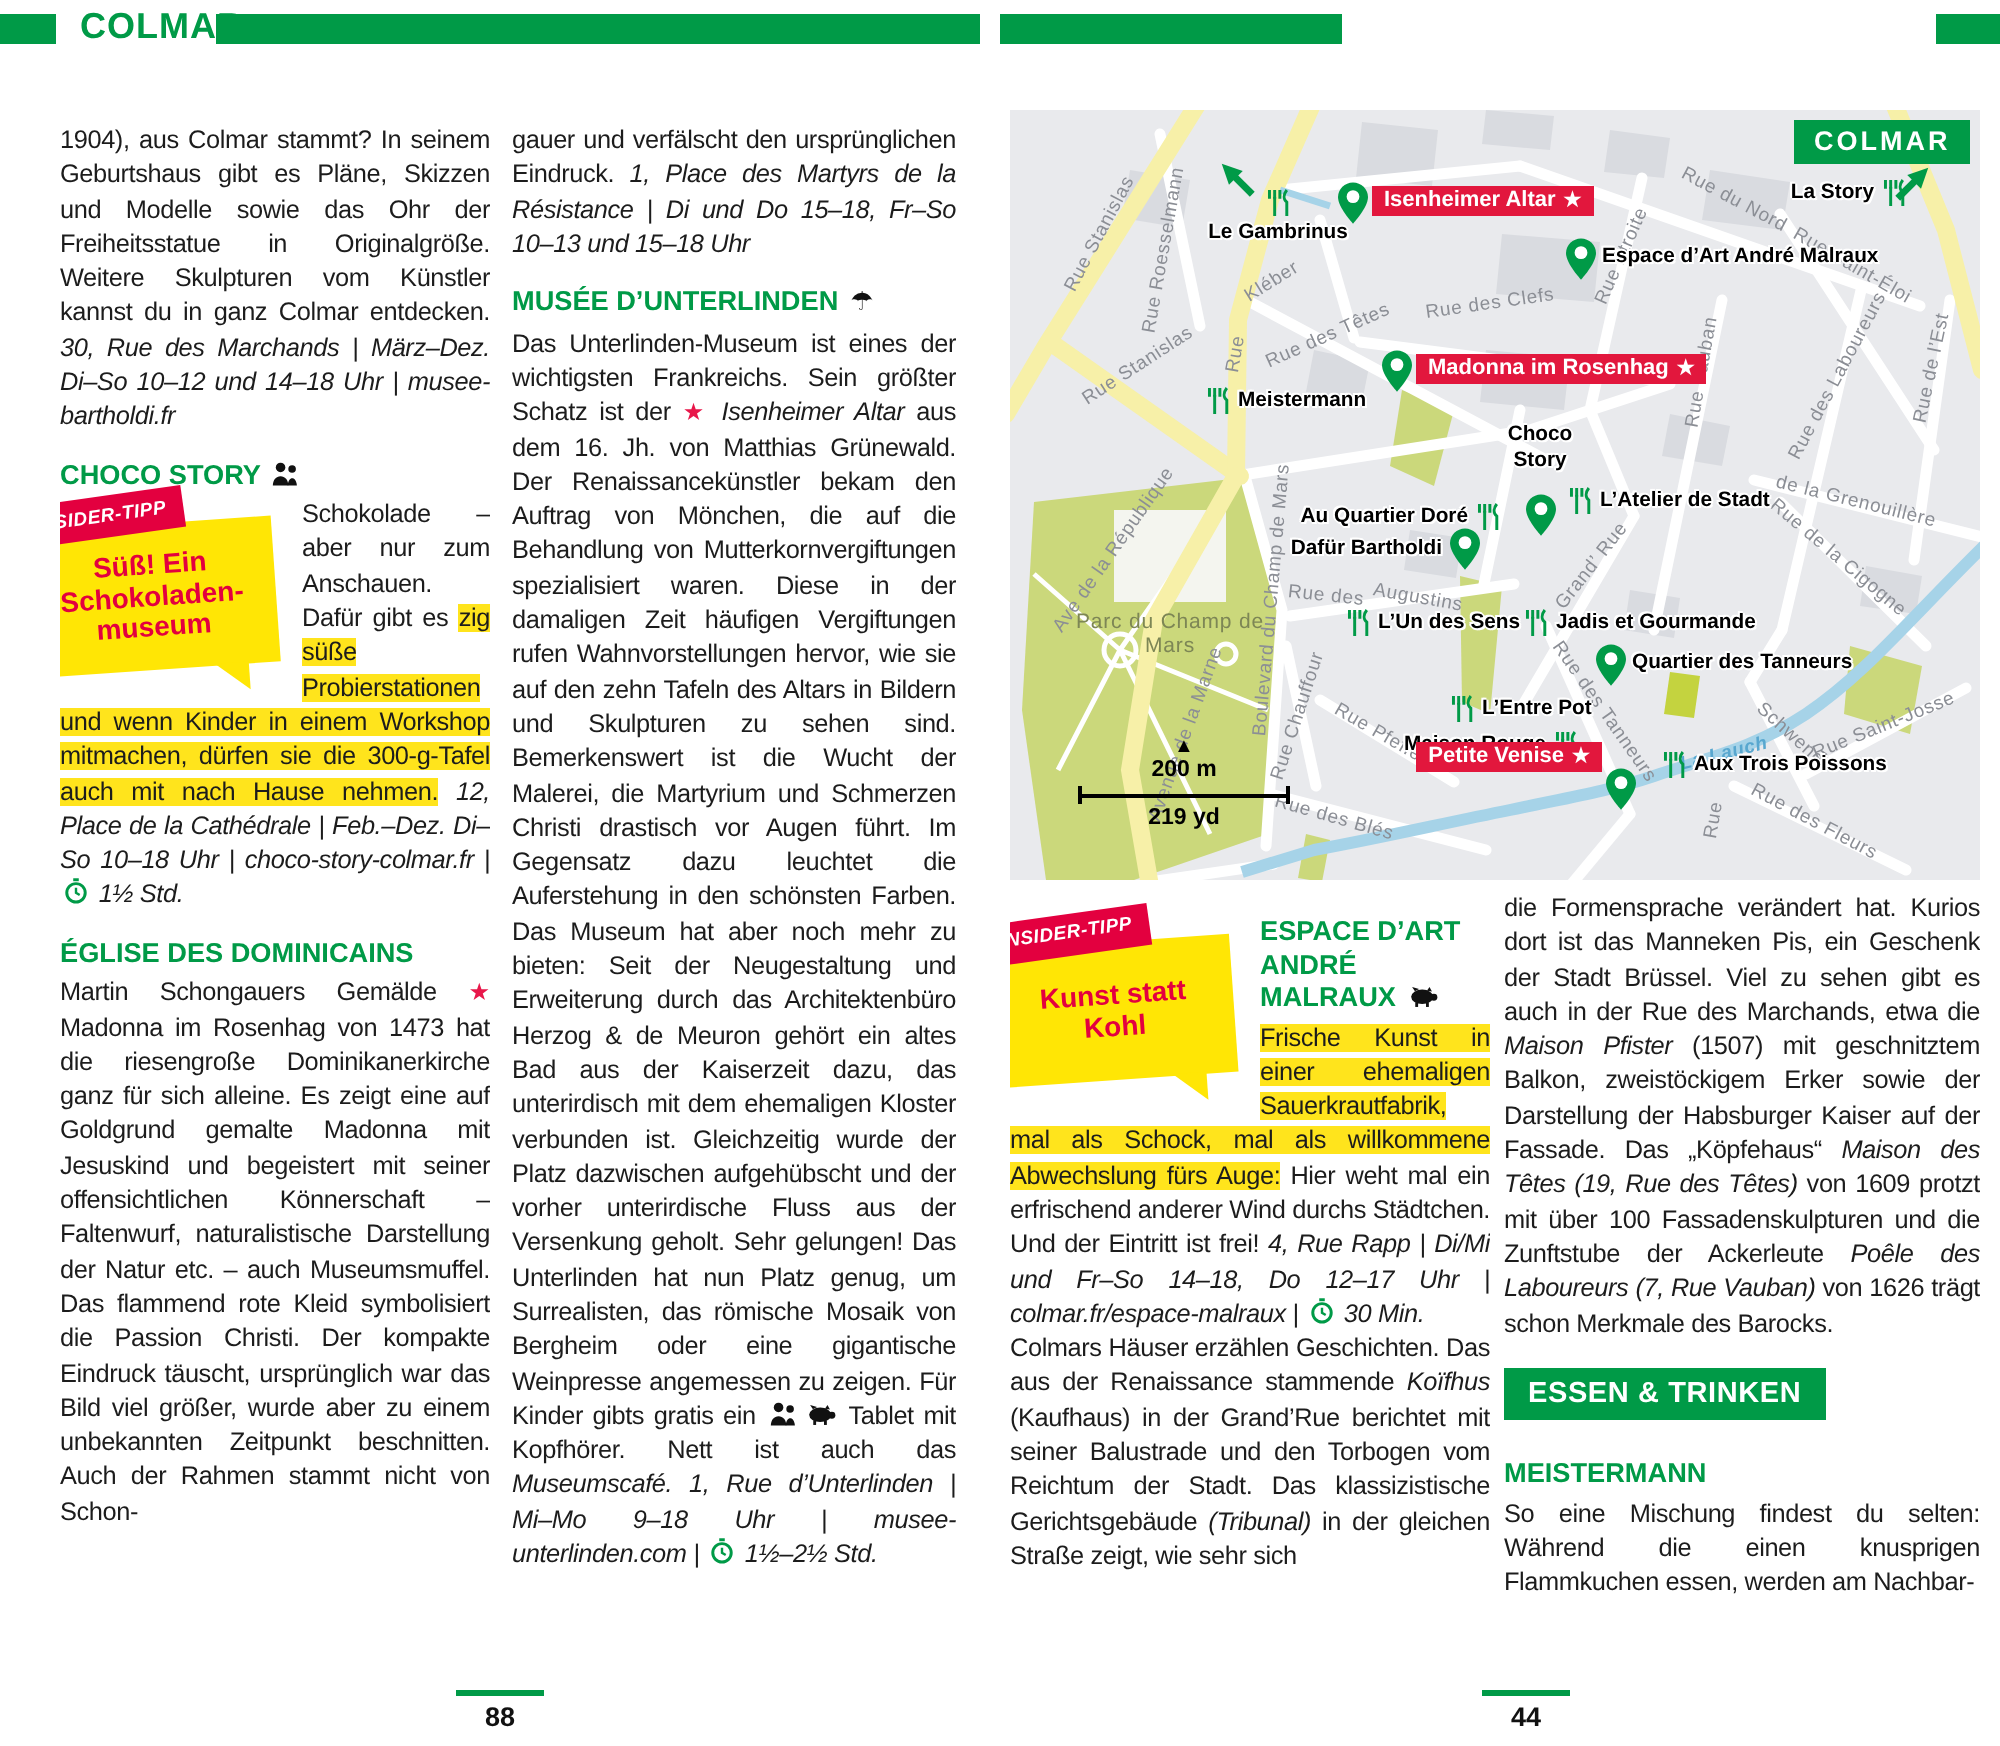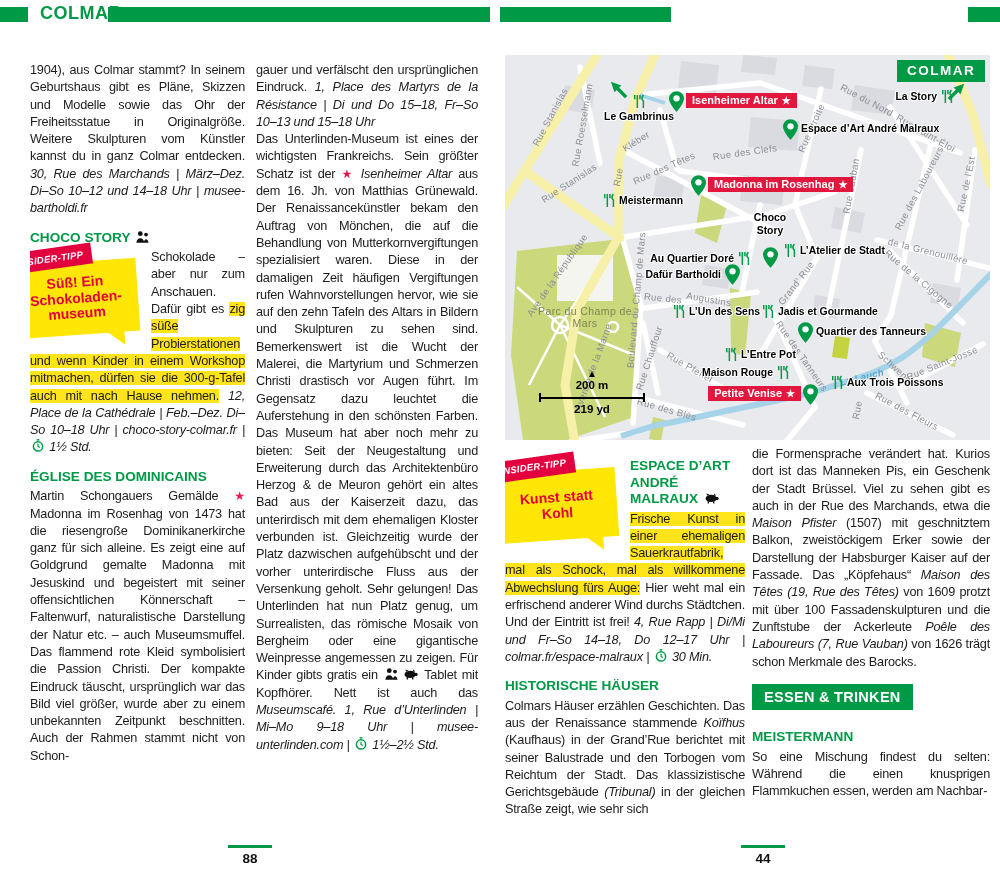--- a/index.html
+++ b/index.html
@@ -97,20 +97,21 @@
         </span><span class="">Schokolade – aber nur zum Anschauen. Dafür gibt es </span><span class="hl">zig süße Probierstationen und wenn Kinder in einem Workshop mitmachen, dürfen sie die 300-g-Tafel auch mit nach Hause nehmen.</span><span class=""> </span><span class="it">12, Place de la Cathédrale | Feb.–Dez. Di–So 10–18 Uhr | choco-story-colmar.fr | </span><span class="ticon"><svg viewBox="0 0 13 14" width="12" height="13">
             <circle cx="6.5" cy="8" r="5" fill="none" stroke="#009a47" stroke-width="1.6"></circle>
             <path d="M6.5 5.2V8l2 1.2" stroke="#009a47" stroke-width="1.3" fill="none"></path>
             <path d="M5 .9h3" stroke="#009a47" stroke-width="1.6"></path>
           </svg></span><span class="it"> 1½ Std.</span></p>
       <div class="shead">ÉGLISE DES DOMINICAINS</div>
       <p class="body"><span class="">Martin Schongauers Gemälde </span><span class="star">★</span><span class=""> Madonna im Rosenhag von 1473 hat die riesengroße Dominikanerkirche ganz für sich alleine. Es zeigt eine auf Goldgrund gemalte Madonna mit Jesuskind und begeistert mit seiner offensichtlichen Könnerschaft – Faltenwurf, naturalistische Darstellung der Natur etc. – auch Museumsmuffel. Das flammend rote Kleid symbolisiert die Passion Christi. Der kompakte Eindruck täuscht, ursprünglich war das Bild viel größer, wurde aber zu einem unbekannten Zeitpunkt beschnitten. Auch der Rahmen stammt nicht von Schon-</span></p>
     </div>
   <div class="col" id="col-88-2" style="left:256px;top:62px;width:222px;height:782px">
       <p class="body"><span class="">gauer und verfälscht den ursprünglichen Eindruck. </span><span class="it">1, Place des Martyrs de la Résistance | Di und Do 15–18, Fr–So 10–13 und 15–18 Uhr</span></p>
+      <div class="shead">MUSÉE D’UNTERLINDEN<span class="hicon"><span class="umb">☂</span></span></div>
       <p class="body"><span class="">Das Unterlinden-Museum ist eines der wichtigsten Frankreichs. Sein größter Schatz ist der </span><span class="star">★</span><span class="it"> Isenheimer Altar</span><span class=""> aus dem 16. Jh. von Matthias Grünewald. Der Renaissancekünstler bekam den Auftrag von Mönchen, die auf die Behandlung von Mutterkornvergiftungen spezialisiert waren. Diese in der damaligen Zeit häufigen Vergiftungen rufen Wahnvorstellungen hervor, wie sie auf den zehn Tafeln des Altars in Bildern und Skulpturen zu sehen sind. Bemerkenswert ist die Wucht der Malerei, die Martyrium und Schmerzen Christi drastisch vor Augen führt. Im Gegensatz dazu leuchtet die Auferstehung in den schönsten Farben. Das Museum hat aber noch mehr zu bieten: Seit der Neugestaltung und Erweiterung durch das Architektenbüro Herzog &amp; de Meuron gehört ein altes Bad aus der Kaiserzeit dazu, das unterirdisch mit dem ehemaligen Kloster verbunden ist. Gleichzeitig wurde der Platz dazwischen aufgehübscht und der vorher unterirdische Fluss aus der Versenkung geholt. Sehr gelungen! Das Unterlinden hat nun Platz genug, um Surrealisten, das römische Mosaik von Bergheim oder eine gigantische Weinpresse angemessen zu zeigen. Für Kinder gibts gratis ein </span><span class="ticon"><svg viewBox="0 0 17 14" width="14" height="12">
             <g fill="#111">
               <circle cx="5.2" cy="3" r="2.9"></circle>
               <circle cx="12.2" cy="4" r="2.3"></circle>
               <path d="M0.5 14c0-3.4 2.1-5.6 4.7-5.6s4.7 2.2 4.7 5.6z"></path>
               <path d="M9.5 14c.2-2.8 1.4-4.4 2.8-4.4 1.4 0 2.6 1.6 2.8 4.4z"></path>
             </g>
           </svg></span><span class="ticon"><svg viewBox="0 0 19 13" width="15" height="11">
             <g fill="#111">
               <ellipse cx="9" cy="6.4" rx="7" ry="4.6"></ellipse>
@@ -140,21 +141,20 @@
               <path d="M12 2.6L13.6.2l1.6 2.8z"></path>
               <rect x="4.6" y="9.8" width="1.8" height="3"></rect>
               <rect x="11.4" y="9.8" width="1.8" height="3"></rect>
             </g>
           </svg></span></div>
       <p class="body"><span class="hl">Frische Kunst in einer ehemaligen Sauerkrautfabrik, mal als Schock, mal als willkommene Abwechslung fürs Auge:</span><span class=""> Hier weht mal ein erfrischend anderer Wind durchs Städtchen. Und der Eintritt ist frei! </span><span class="it">4, Rue Rapp | Di/Mi und Fr–So 14–18, Do 12–17 Uhr | colmar.fr/espace-malraux | </span><span class="ticon"><svg viewBox="0 0 13 14" width="12" height="13">
             <circle cx="6.5" cy="8" r="5" fill="none" stroke="#009a47" stroke-width="1.6"></circle>
             <path d="M6.5 5.2V8l2 1.2" stroke="#009a47" stroke-width="1.3" fill="none"></path>
             <path d="M5 .9h3" stroke="#009a47" stroke-width="1.6"></path>
           </svg></span><span class="it"> 30 Min.</span></p>
-      <div class="shead">HISTORISCHE HÄUSER</div>
       <p class="body"><span class="">Colmars Häuser erzählen Geschichten. Das aus der Renaissance stammende </span><span class="it">Koïfhus</span><span class=""> (Kaufhaus) in der Grand’Rue berichtet mit seiner Balustrade und den Torbogen vom Reichtum der Stadt. Das klassizistische Gerichtsgebäude </span><span class="it">(Tribunal)</span><span class=""> in der gleichen Straße zeigt, wie sehr sich</span></p>
     </div>
   <div class="col" id="col-89-2" style="left:752px;top:446px;width:238px;height:398px">
       <p class="body"><span class="">die Formensprache verändert hat. Kurios dort ist das Manneken Pis, ein Geschenk der Stadt Brüssel. Viel zu sehen gibt es auch in der Rue des Marchands, etwa die </span><span class="it">Maison Pfister</span><span class=""> (1507) mit geschnitztem Balkon, zweistöckigem Erker sowie der Darstellung der Habsburger Kaiser auf der Fassade. Das „Köpfehaus“ </span><span class="it">Maison des Têtes (19, Rue des Têtes)</span><span class=""> von 1609 protzt mit über 100 Fassadenskulpturen und die Zunftstube der Ackerleute </span><span class="it">Poêle des Laboureurs (7, Rue Vauban)</span><span class=""> von 1626 trägt schon Merkmale des Barocks.</span></p>
       <div><span class="banner">ESSEN &amp; TRINKEN</span></div>
       <div class="shead">MEISTERMANN</div>
       <p class="body"><span class="">So eine Mischung findest du selten: Während die einen knusprigen Flammkuchen essen, werden am Nachbar-</span></p>
     </div>
 
   <div id="map">
@@ -358,21 +358,21 @@
               <path d="M2 1v5M5 1v5M8 1v5"></path>
               <path d="M5 5v11"></path>
               <path d="M12 1c-2 2.6-2 5.4 0 7v8"></path>
             </g>
           </svg></div>
         <div class="plabel" style="right: 217px; top: 312px; text-align: right;">Maison Rouge</div>
         <div class="picon" style="left: 298px; top: 329px;"><svg viewBox="0 0 16 22" width="15" height="21">
             <path d="M8 0C3.6 0 0 3.5 0 7.8 0 13.5 8 22 8 22s8-8.5 8-14.2C16 3.5 12.4 0 8 0z" fill="#009a47"></path>
             <circle cx="8" cy="7.6" r="3.4" fill="#fff"></circle>
           </svg></div>
-        <div class="redbox" style="right: 189px; top: 331px;"><span>Petite Venise</span><span class="wstar">★</span></div>
+        <div class="redbox" style="right: 189px; top: 316px;"><span>Petite Venise</span><span class="wstar">★</span></div>
         <div class="picon" style="left: 326px; top: 320px;"><svg viewBox="0 0 15 17" width="13" height="15">
             <g stroke="#009a47" stroke-width="1.7" fill="none">
               <path d="M2 1v5M5 1v5M8 1v5"></path>
               <path d="M5 5v11"></path>
               <path d="M12 1c-2 2.6-2 5.4 0 7v8"></path>
             </g>
           </svg></div>
         <div class="plabel" style="left: 342px; top: 322px;">Aux Trois Poissons</div>
         <div class="picon" style="left: 436px; top: 34px;"><svg viewBox="0 0 15 17" width="13" height="15">
             <g stroke="#009a47" stroke-width="1.7" fill="none">

